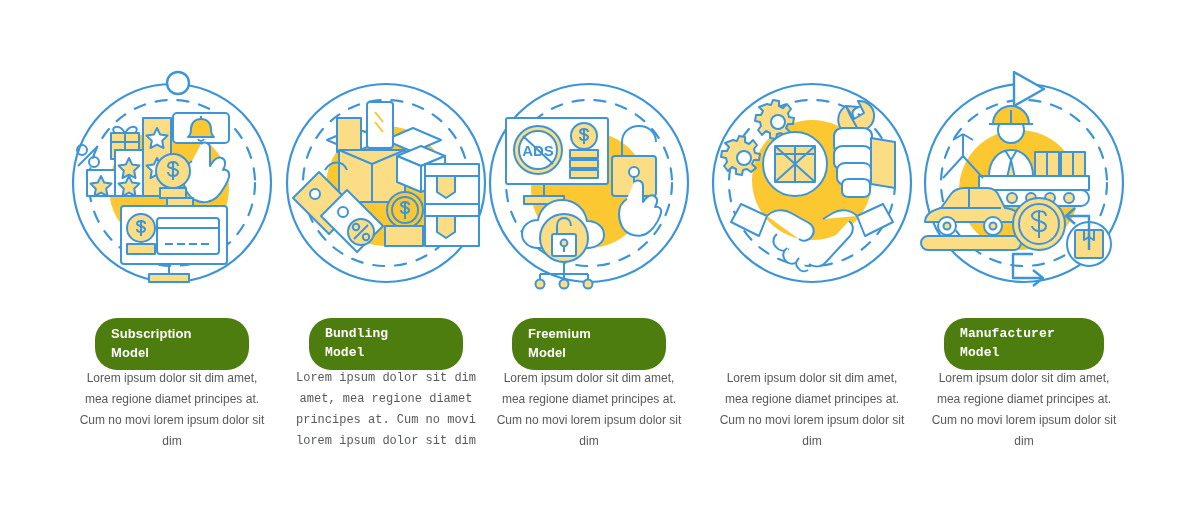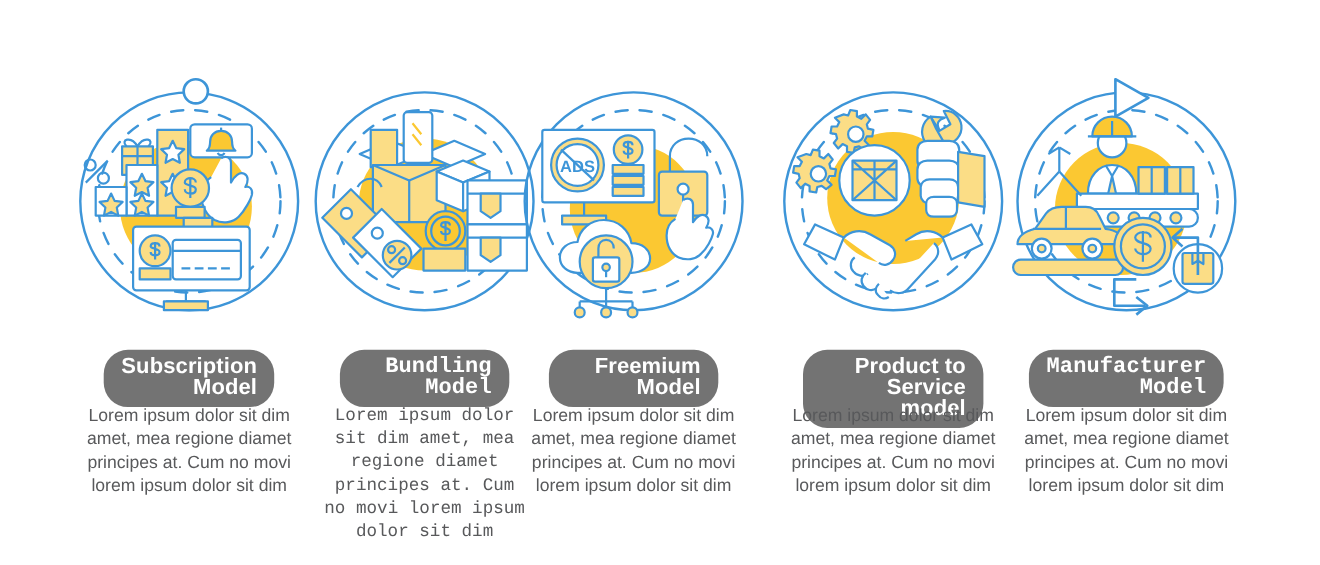--- a/index.html
+++ b/index.html
@@ -7,47 +7,47 @@
     width:1200px;height:514px;background:#ffffff;
     font-family:"Liberation Sans", sans-serif;
     overflow:hidden;
   }
   .stage{position:relative;width:1200px;height:514px;}
 
   
   .col{position:absolute;top:0;width:214px;height:514px;}
   .col-0{left:65px;}
   .col-1{left:279px;font-family:Liberation Mono, monospace;}
-  .col-2{left:469px;}
+  .col-2{left:482px;}
   .col-3{left:705px;}
   .col-4{left:917px;}
 
   
   .ring{position:absolute;left:0;top:58px;width:214px;height:250px;}
   .ring svg{position:absolute;left:0;top:0;overflow:visible;}
 
   
   .pill{
     position:absolute;top:318px;left:50%;transform:translateX(-50%);
     min-width:154px;max-width:178px;
     box-sizing:border-box;
     padding:6px 16px 8px;
-    background:#737373;border-radius:22px;
-    color:#ffffff;font-weight:bold;font-size:20px;line-height:19px;
-    text-align:right;letter-spacing:.1px;
+    background:#4d7c0f;border-radius:22px;
+    color:#ffffff;font-weight:bold;font-size:13px;line-height:19px;
+    text-align:left;letter-spacing:.1px;
     white-space:pre-line;
   }
   .col-3 .pill{min-width:164px;max-width:190px;}
   .col-4 .pill{min-width:160px;max-width:186px;font-family:Liberation Mono, monospace;}
 
   
   .desc{
     position:absolute;top:368px;left:50%;transform:translateX(-50%);
     width:186px;
-    color:#58595b;font-size:16px;line-height:21px;
+    color:#58595b;font-size:12px;line-height:21px;
     text-align:center;
   }
 </style>
 </head>
 <body>
 
 <div class="stage">
 
   <div class="col col-0">
     <div class="ring">
@@ -249,22 +249,20 @@
             <path d="M62 158c6-6 16-8 24-3l18 10c5 3 6 9 3 13-3 5-9 6-13 3" fill="#ffffff"></path>
             <path d="M152 158c-6-6-16-8-24-3l-10 6" fill="#ffffff"></path>
             <path d="M72 176c-4 3-5 9-1 13 3 4 9 5 13 2" fill="#ffffff"></path>
             <path d="M82 190c-4 3-5 8-2 12 3 4 8 5 12 2" fill="#ffffff"></path>
             <path d="M94 200c-3 3-4 7-1 10 3 4 7 4 10 2" fill="#ffffff"></path>
             <path d="M104 206c6 4 13 3 17-2l24-26c4-5 4-11-1-15" fill="#ffffff"></path>
           </g>
         </g>
       </svg>
     </div>
-    <div class="pill">Product to
-Service model</div>
     <div class="desc">Lorem ipsum dolor sit dim amet, mea regione diamet principes at. Cum no movi lorem ipsum dolor sit dim</div>
   </div>
 
   <div class="col col-4">
     <div class="ring">
       <svg width="214" height="250" viewBox="0 0 214 250">
         <g fill="none" stroke="#3d95d8" stroke-width="2.2" stroke-linecap="round">
           <circle cx="107" cy="125" r="99"></circle>
           <circle cx="107" cy="125" r="83" stroke-dasharray="11 11"></circle>
         </g>

